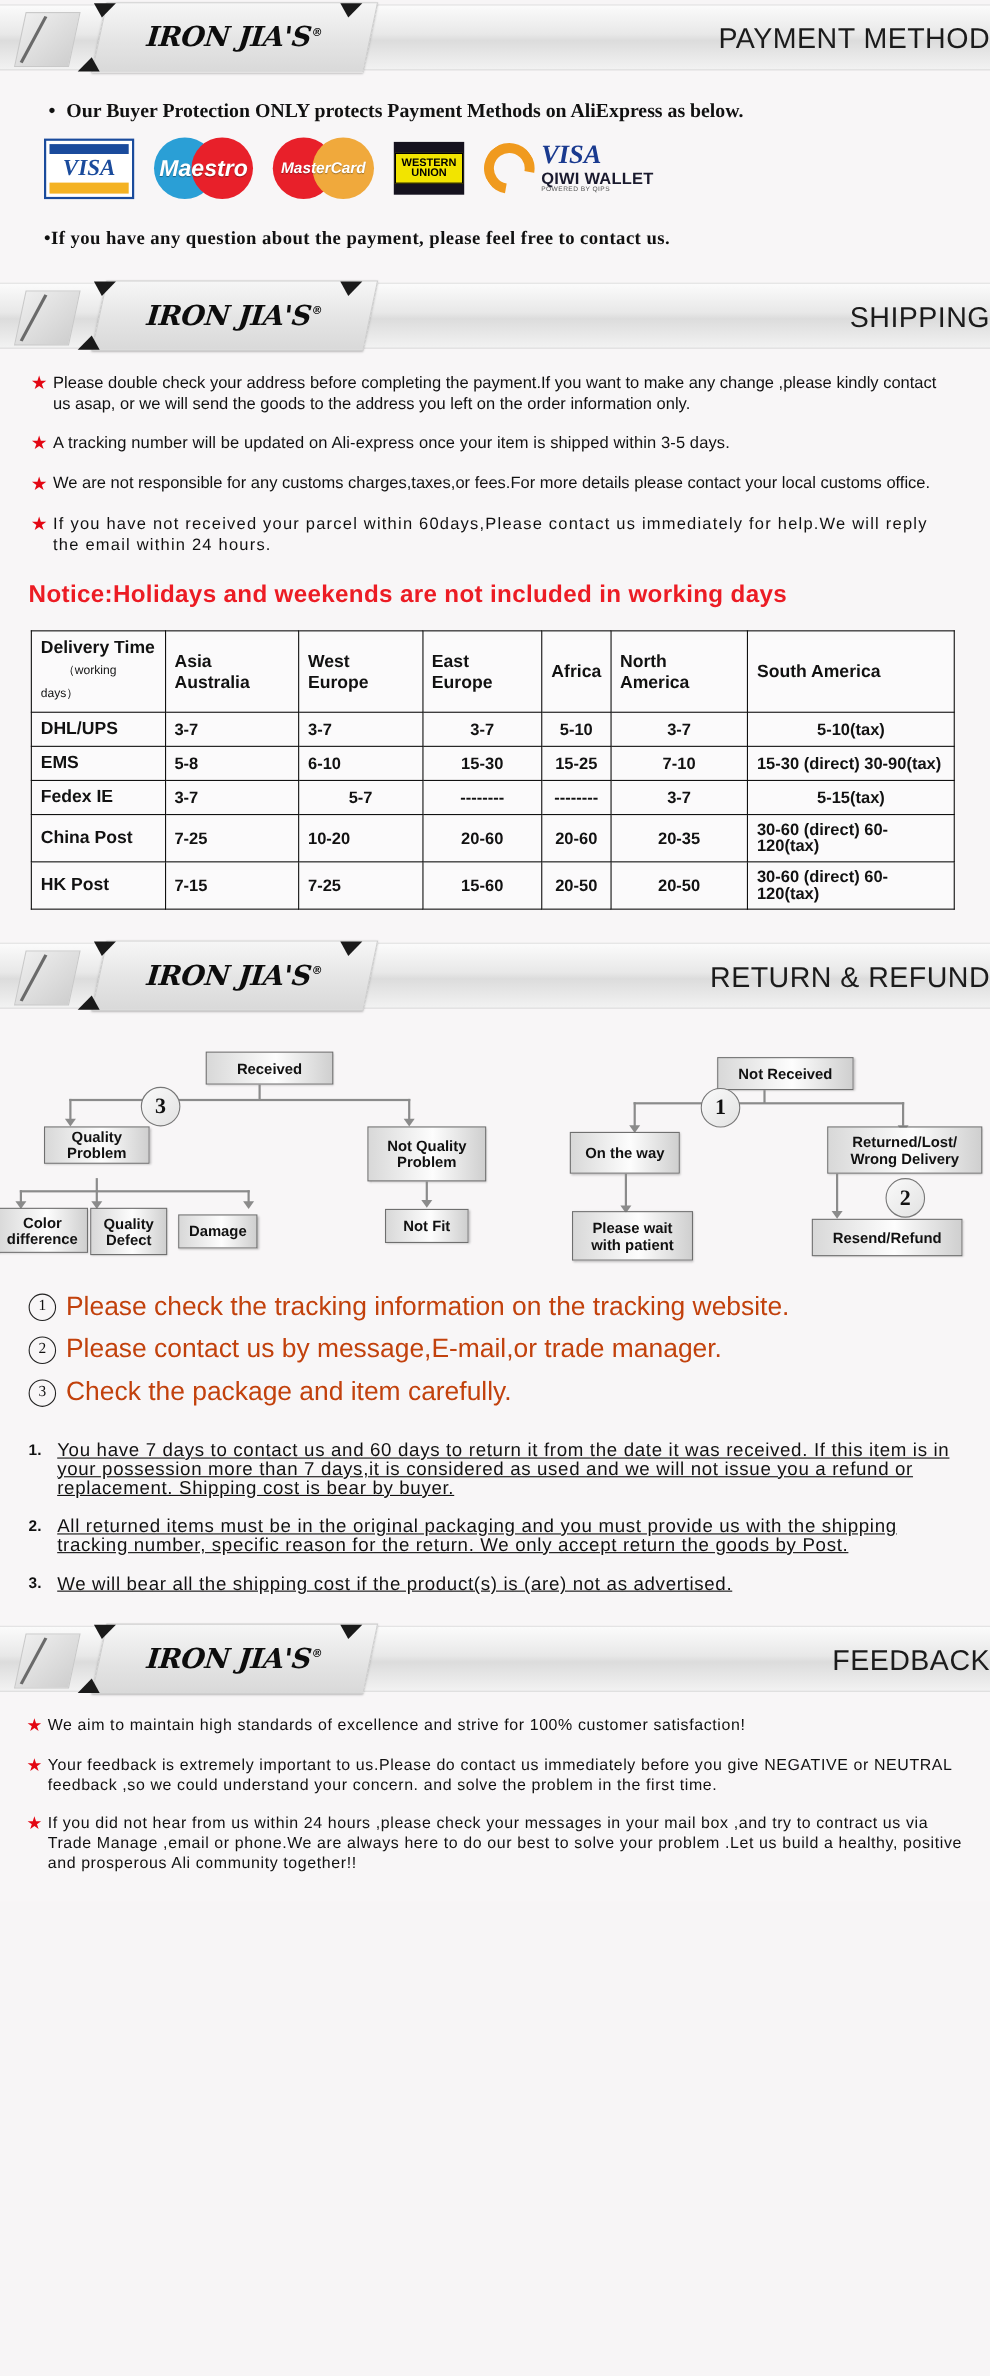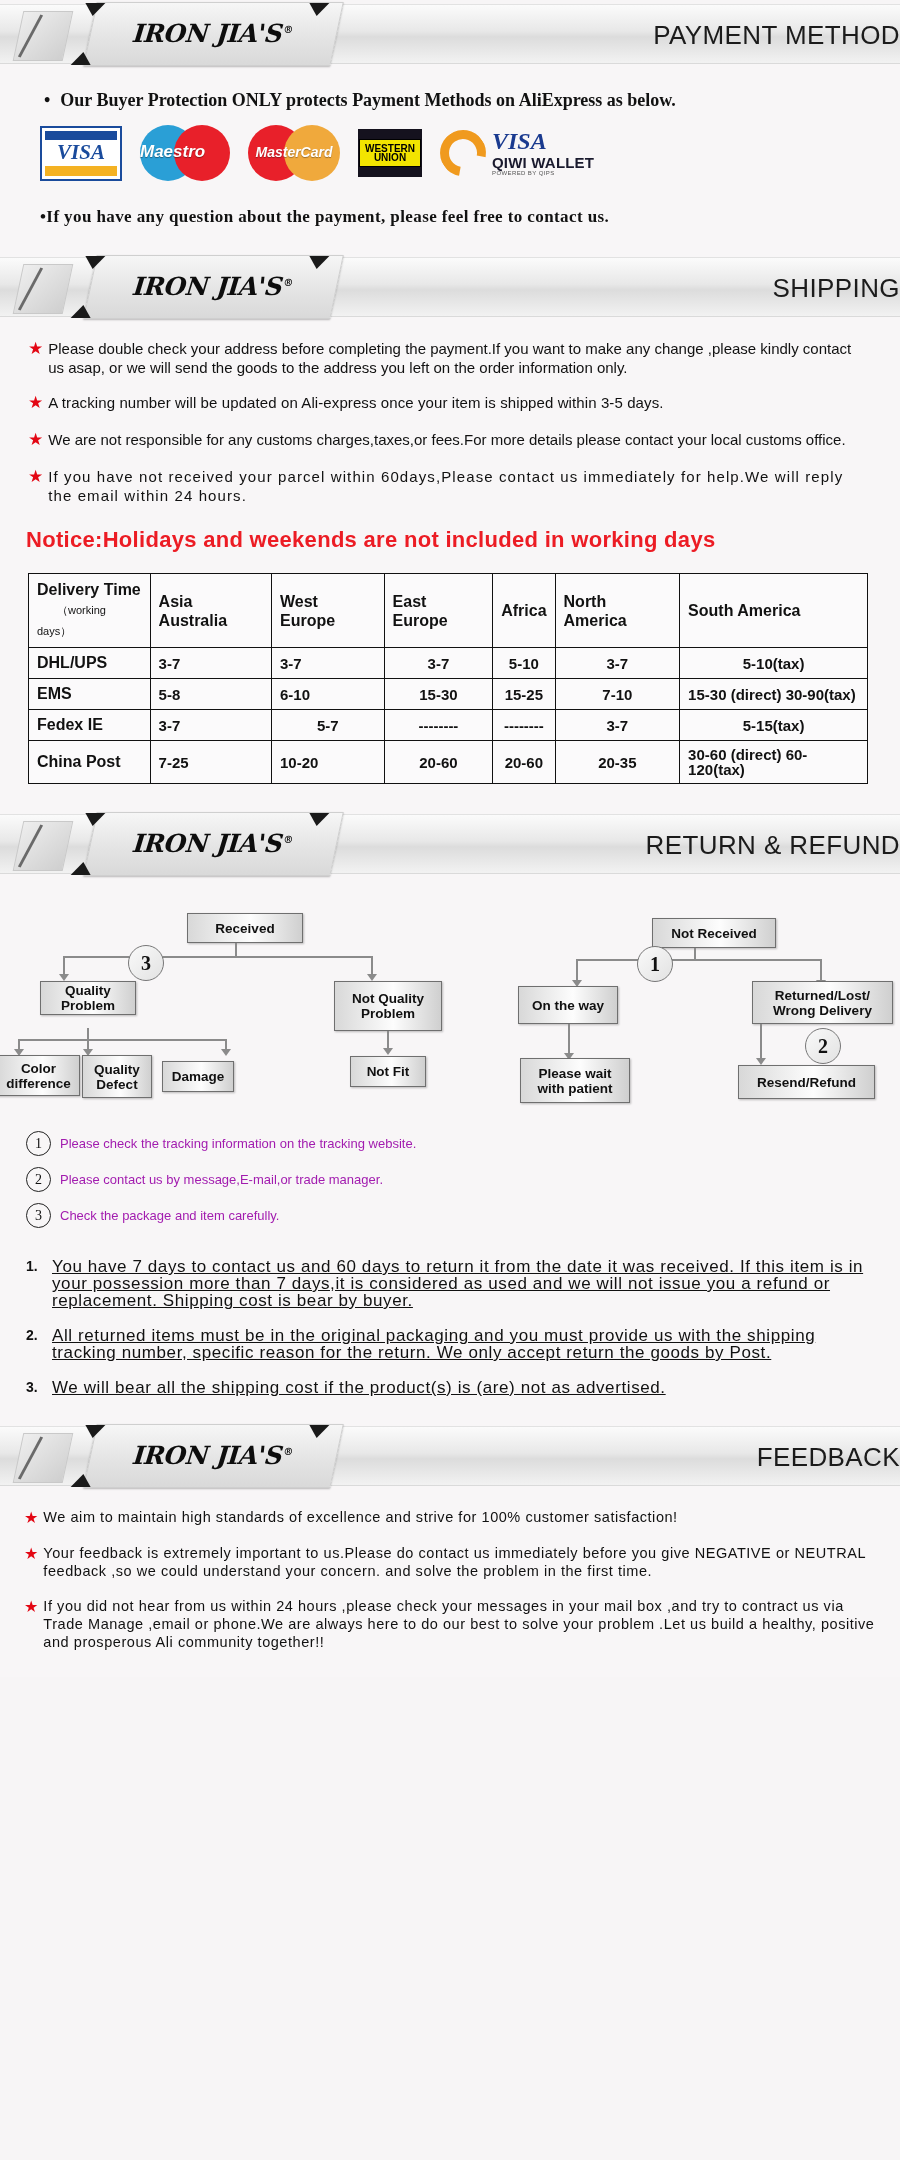--- a/index.html
+++ b/index.html
@@ -80,22 +80,22 @@
     width:82px;height:55px;background:#fff;border:2px solid #1a4b9c;
     box-sizing:border-box;display:flex;flex-direction:column;justify-content:space-between;
   }
   .visa-card .bar-top{height:9px;background:#1a4b9c;margin:3px 3px 0 3px;}
   .visa-card .vtxt{text-align:center;font-family:"Liberation Serif",serif;font-style:italic;
     font-weight:bold;font-size:21px;color:#1a4b9c;line-height:1;}
   .visa-card .bar-bot{height:10px;background:#f4b223;margin:0 3px 3px 3px;}
   .maestro{position:relative;width:90px;height:56px;}
   .maestro .c1{position:absolute;left:0;top:0;width:56px;height:56px;border-radius:50%;background:#2a9fd6;}
   .maestro .c2{position:absolute;right:0;top:0;width:56px;height:56px;border-radius:50%;background:#e8202a;}
-  .maestro .lbl{position:absolute;left:0;right:0;top:17px;text-align:left;color:#fff;
-    font-style:italic;font-weight:bold;font-size:17px;text-shadow:0 1px 1px rgba(0,0,0,.4);}
+  .maestro .lbl{position:absolute;left:0;right:0;top:17px;text-align:center;color:#fff;
+    font-style:italic;font-weight:bold;font-size:21px;text-shadow:0 1px 1px rgba(0,0,0,.4);}
   .mastercard{position:relative;width:92px;height:56px;}
   .mastercard .c1{position:absolute;left:0;top:0;width:56px;height:56px;border-radius:50%;background:#e8202a;}
   .mastercard .c2{position:absolute;right:0;top:0;width:56px;height:56px;border-radius:50%;background:#f0a93c;}
   .mastercard .lbl{position:absolute;left:0;right:0;top:19px;text-align:center;color:#fff;
     font-style:italic;font-weight:bold;font-size:14px;text-shadow:0 1px 1px rgba(0,0,0,.35);}
   .wu{width:64px;height:48px;background:#15121e;display:flex;align-items:center;justify-content:center;}
   .wu .inner{background:#f2e400;color:#000;font-weight:bold;font-size:10px;line-height:9px;
     text-align:center;padding:4px 5px;border:1px solid #000;}
   .qiwi{display:flex;align-items:center;gap:6px;}
   .qiwi .q{width:46px;height:46px;border:9px solid #f09a1e;border-radius:50%;border-bottom-color:transparent;
@@ -157,21 +157,21 @@
   .arw{position:absolute;width:0;height:0;border-left:5px solid transparent;
     border-right:5px solid transparent;border-top:7px solid #8b8b8b;}
 
   
   .note{display:flex;align-items:center;padding:0 0 0 26px;margin-top:11px;}
   .note .num{
     width:23px;height:23px;border-radius:50%;border:1.4px solid #222;
     font-size:14px;display:flex;align-items:center;justify-content:center;
     margin-right:9px;flex:none;font-family:"Liberation Serif",serif;
   }
-  .note .ntxt{font-size:13px;color:#a21caf;}
+  .note .ntxt{font-size:24px;color:#c2410c;}
 
   
   .policy{display:flex;padding:0 26px 0 26px;margin-top:18px;}
   .policy .pn{width:26px;flex:none;font-size:14px;font-weight:bold;}
   .policy .ptxt{font-size:17px;line-height:17px;letter-spacing:.6px;text-decoration:underline;}
 
   .fb-item{display:flex;padding:0 24px 0 24px;margin-top:17px;}
   .fb-item .star{font-size:16px;}
   .fb-txt{font-size:14.5px;line-height:18px;letter-spacing:.55px;}
   .spacer{height:26px;}
@@ -303,20 +303,29 @@
     </tr>
     <tr>
       <td class="rowhead">China Post</td>
       <td class="val lft">7-25</td>
       <td class="val lft">10-20</td>
       <td class="val">20-60</td>
       <td class="val">20-60</td>
       <td class="val">20-35</td>
       <td class="multi">30-60 (direct) 60-120(tax)</td>
     </tr>
+    <tr>
+      <td class="rowhead">HK Post</td>
+      <td class="val lft">7-15</td>
+      <td class="val lft">7-25</td>
+      <td class="val">15-60</td>
+      <td class="val">20-50</td>
+      <td class="val">20-50</td>
+      <td class="multi">30-60 (direct) 60-120(tax)</td>
+    </tr>
   </tbody>
     </table>
 
   <div class="spacer"></div>
 
   <div class="banner">
     <div class="ribbon-tail-l"></div>
     <div class="ribbon"></div>
     <div class="notch-tl"></div>
     <div class="notch-tr"></div>

